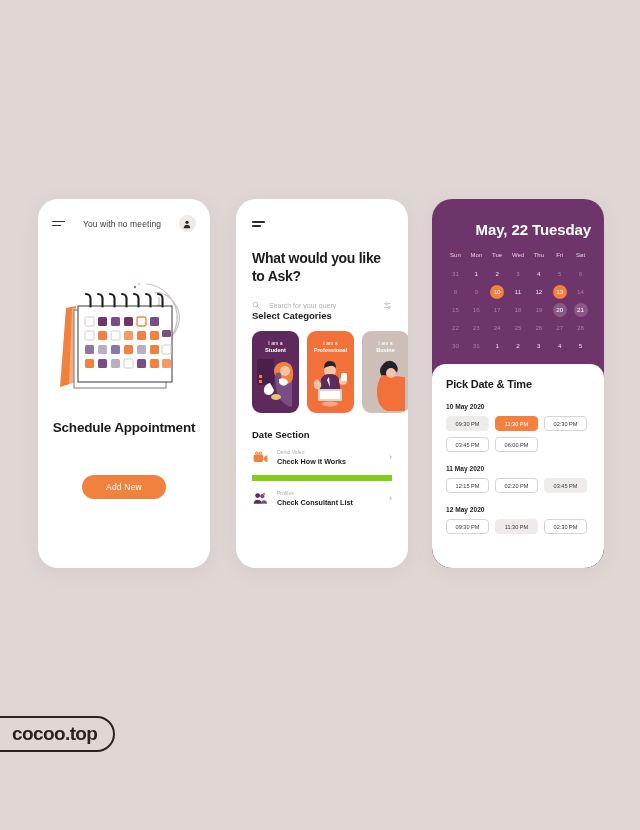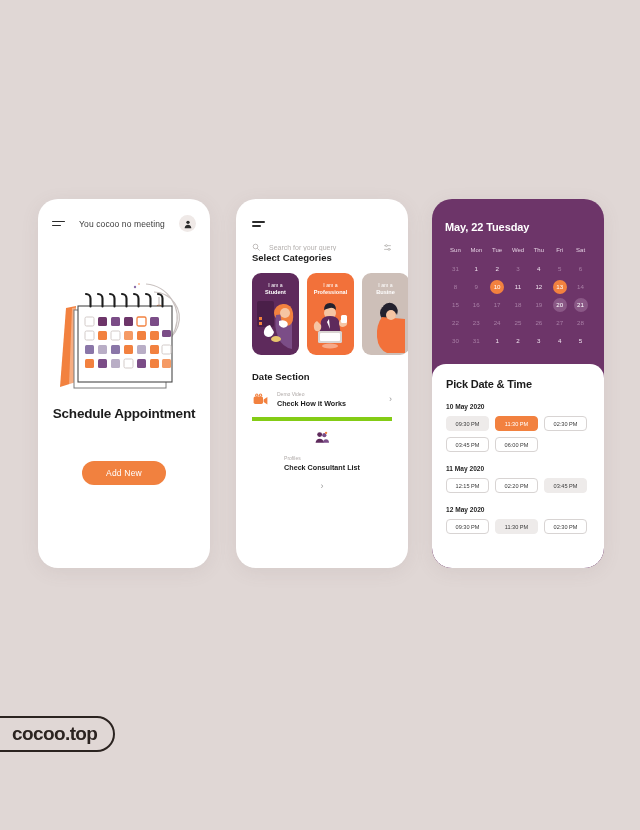--- a/index.html
+++ b/index.html
@@ -78,21 +78,21 @@
     height: 150px;
     position: relative;
   }
 
   .s1-headline {
     text-align: center;
     font-size: 13.5px;
     font-weight: bold;
     color: #1c1c1c;
     letter-spacing: -.2px;
-    margin-top: 2px;
+    margin-top: 16px;
   }
   .s1-sub {
     text-align: center;
     font-size: 7.5px;
     line-height: 12px;
     color: #8d8d8d;
     margin-top: 9px;
     padding: 0 22px;
   }
   .cta {
@@ -179,43 +179,44 @@
     margin-top: 16px;
     font-size: 9.5px;
     font-weight: bold;
     color: #1c1c1c;
   }
   .help-row {
     display: flex;
     align-items: center;
     gap: 9px;
     padding: 9px 0;
-    border-bottom: 4px solid #84cc16;
+    border-bottom: 6px solid #84cc16;
     cursor: pointer;
   }
-  .help-row:last-child { border-bottom: none; flex-direction: column; }
+  .help-row:last-child { border-bottom: none; }
   .help-ico {
     width: 16px;
     height: 16px;
     display: flex;
     align-items: center;
     justify-content: center;
     flex: 0 0 auto;
   }
   .help-texts { flex: 1; }
   .help-kicker { font-size: 5px; color: #b0aaa8; }
   .help-main { font-size: 7.2px; font-weight: bold; color: #1c1c1c; margin-top: 2px; }
   .chev { color: #9a9a9a; font-size: 9px; }
 
   
   .cal-wrap { padding: 22px 13px 0 13px; color: #fff; }
   .cal-month {
-    font-size: 11px;
+    font-size: 15px;
     font-weight: bold;
     letter-spacing: -.1px;
+    text-align: right;
   }
   .cal-grid {
     margin-top: 14px;
     display: grid;
     grid-template-columns: repeat(7, 1fr);
     row-gap: 3px;
   }
   .cal-dow {
     font-size: 6px;
     text-align: center;
@@ -319,21 +320,21 @@
 <body>
 
 <div class="stage">
 
   <div class="phone" id="phone1">
     <div class="s1-top">
       <div class="hamburger">
           <i></i>
           <i></i>
         </div>
-      <div class="s1-title">You cocoo no meeting</div>
+      <div class="s1-title">You with no meeting</div>
       <div class="avatar">
         <svg width="10" height="10" viewBox="0 0 24 24" aria-hidden="true">
           <circle cx="12" cy="8" r="4" fill="#2b2b2b"></circle>
           <path d="M4 22c0-4.4 3.6-8 8-8s8 3.6 8 8z" fill="#2b2b2b"></path>
         </svg>
       </div>
     </div>
 
     <div class="illus1">
       <svg width="172" height="150" viewBox="0 0 172 150" aria-hidden="true">
@@ -402,20 +403,21 @@
     <div class="s1-headline">Schedule Appointment</div>
     <button class="cta">Add New</button>
   </div>
 
   <div class="phone" id="phone2">
     <div class="s2-pad">
       <div class="hamburger">
           <i></i>
           <i></i>
         </div>
+      <div class="s2-headline">What would you like to Ask?</div>
 
       <div class="searchbar">
         <svg width="8" height="8" viewBox="0 0 24 24" aria-hidden="true">
           <circle cx="10.5" cy="10.5" r="7" fill="none" stroke="#b4b0ae" stroke-width="2.4"></circle>
           <line x1="16" y1="16" x2="22" y2="22" stroke="#b4b0ae" stroke-width="2.4" stroke-linecap="round"></line>
         </svg>
         <input class="search-input" type="text" placeholder="Search for your query" style="">
         <svg width="9" height="9" viewBox="0 0 24 24" aria-hidden="true">
           <line x1="3" y1="7" x2="21" y2="7" stroke="#a9a5a3" stroke-width="1.8"></line>
           <line x1="3" y1="17" x2="21" y2="17" stroke="#a9a5a3" stroke-width="1.8"></line>

